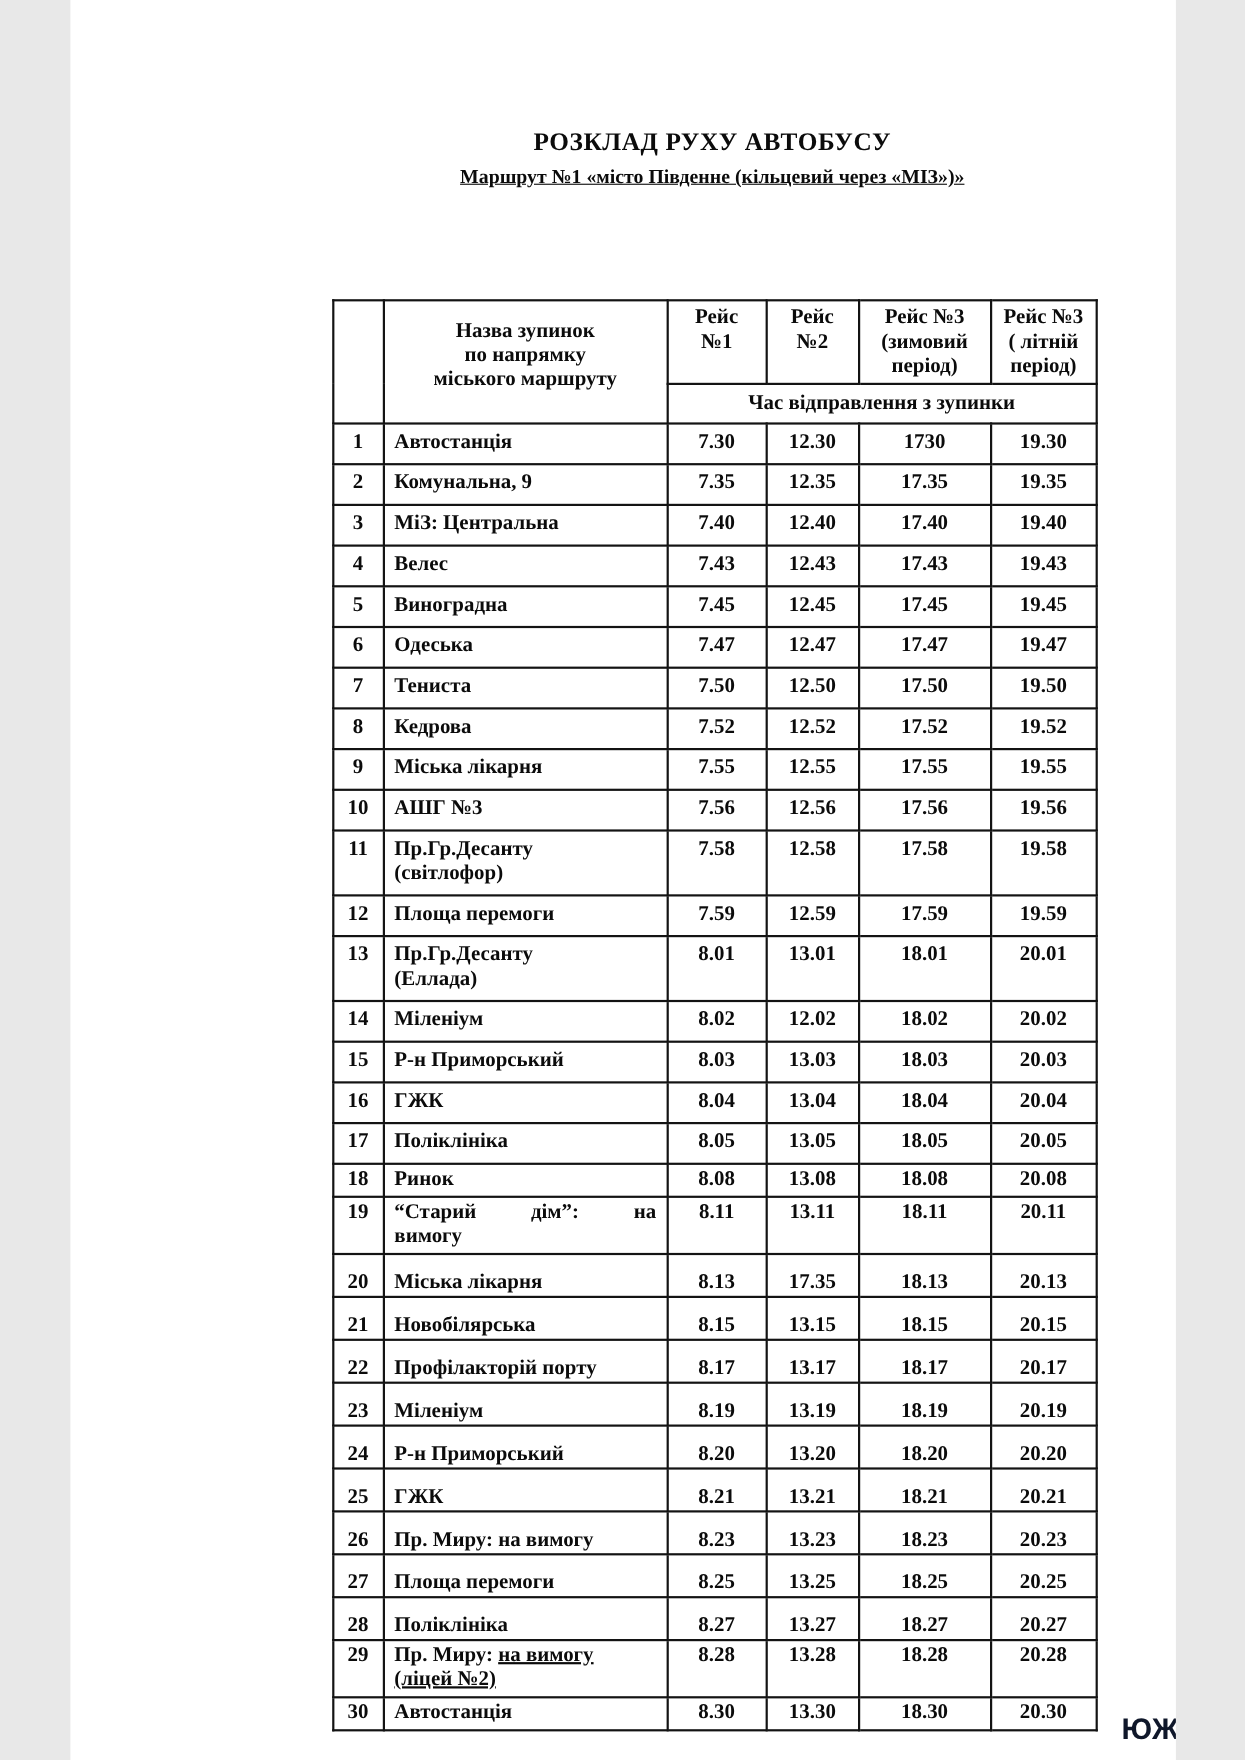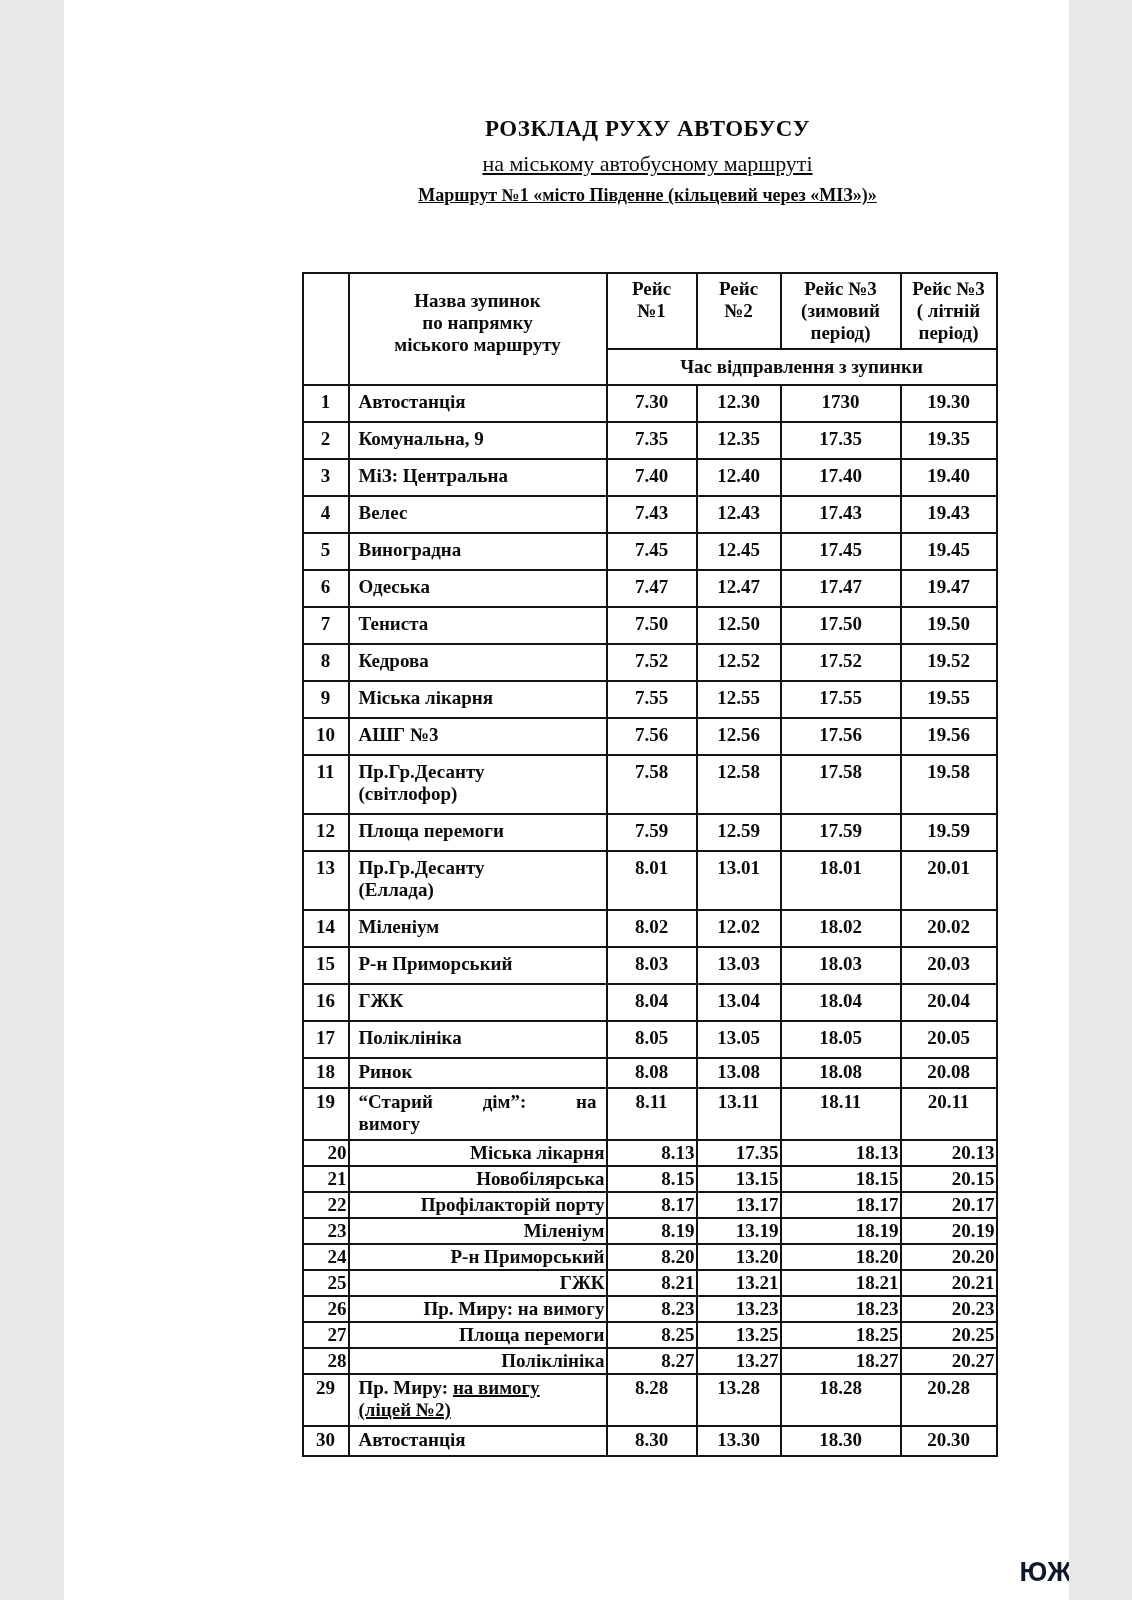--- a/index.html
+++ b/index.html
@@ -30,21 +30,21 @@
   th.h-stop { vertical-align:middle; white-space:pre-line; line-height:24px; padding:16px 2px; }
   th.h-trip { vertical-align:top;    white-space:pre-line; line-height:24px; padding:4px 2px; text-align:center; }
   th.h-sub  { font-size:20px; line-height:24px; padding:6px 4px; text-align:center; }
 
   td.c-num  { text-align:center; }
   td.c-name { text-align:left; padding-left:9px; white-space:pre-line; }
   td.c-time { text-align:center; }
 
   tr.r-tall td { padding-top:5px; padding-bottom:8px; }
   tr.r-med  td { padding-top:2px; padding-bottom:4px; }
-  tr.r-sm   td { padding-top:1px; padding-bottom:1px; line-height:22px;text-align:right; }
+  tr.r-sm   td { padding-top:14px; padding-bottom:1px; line-height:22px; }
   tr.r-justify td.c-name { text-align:justify; text-align-last:justify; padding-right:9px; }
 
   td.c-name u, td.c-name span { text-decoration-thickness:2px; }
 
   
   .logo {
     position:absolute; left:956px; top:1550px; height:44px;
     display:flex; align-items:center; gap:5px;
     font-family:"Liberation Sans", "DejaVu Sans", sans-serif;
   }
@@ -52,21 +52,20 @@
   .logo .number { color:#ffd21e; font-size:29px; font-weight:bold; letter-spacing:1px; }
   .logo svg { display:block; }
 </style>
 </head>
 <body>
 
 <div class="page">
 
   <div class="titles">
     <div class="t-main">РОЗКЛАД РУХУ АВТОБУСУ</div>
-    <div class="t-sub">на міському автобусному маршруті</div>
     <div class="t-route">Маршрут №1 «місто Південне  (кільцевий через «МІЗ»)»</div>
   </div>
 
   <table class="schedule">
     <colgroup>
       <col style="width:46px">
       <col style="width:258px">
       <col style="width:90px">
       <col style="width:84px">
       <col style="width:120px">

